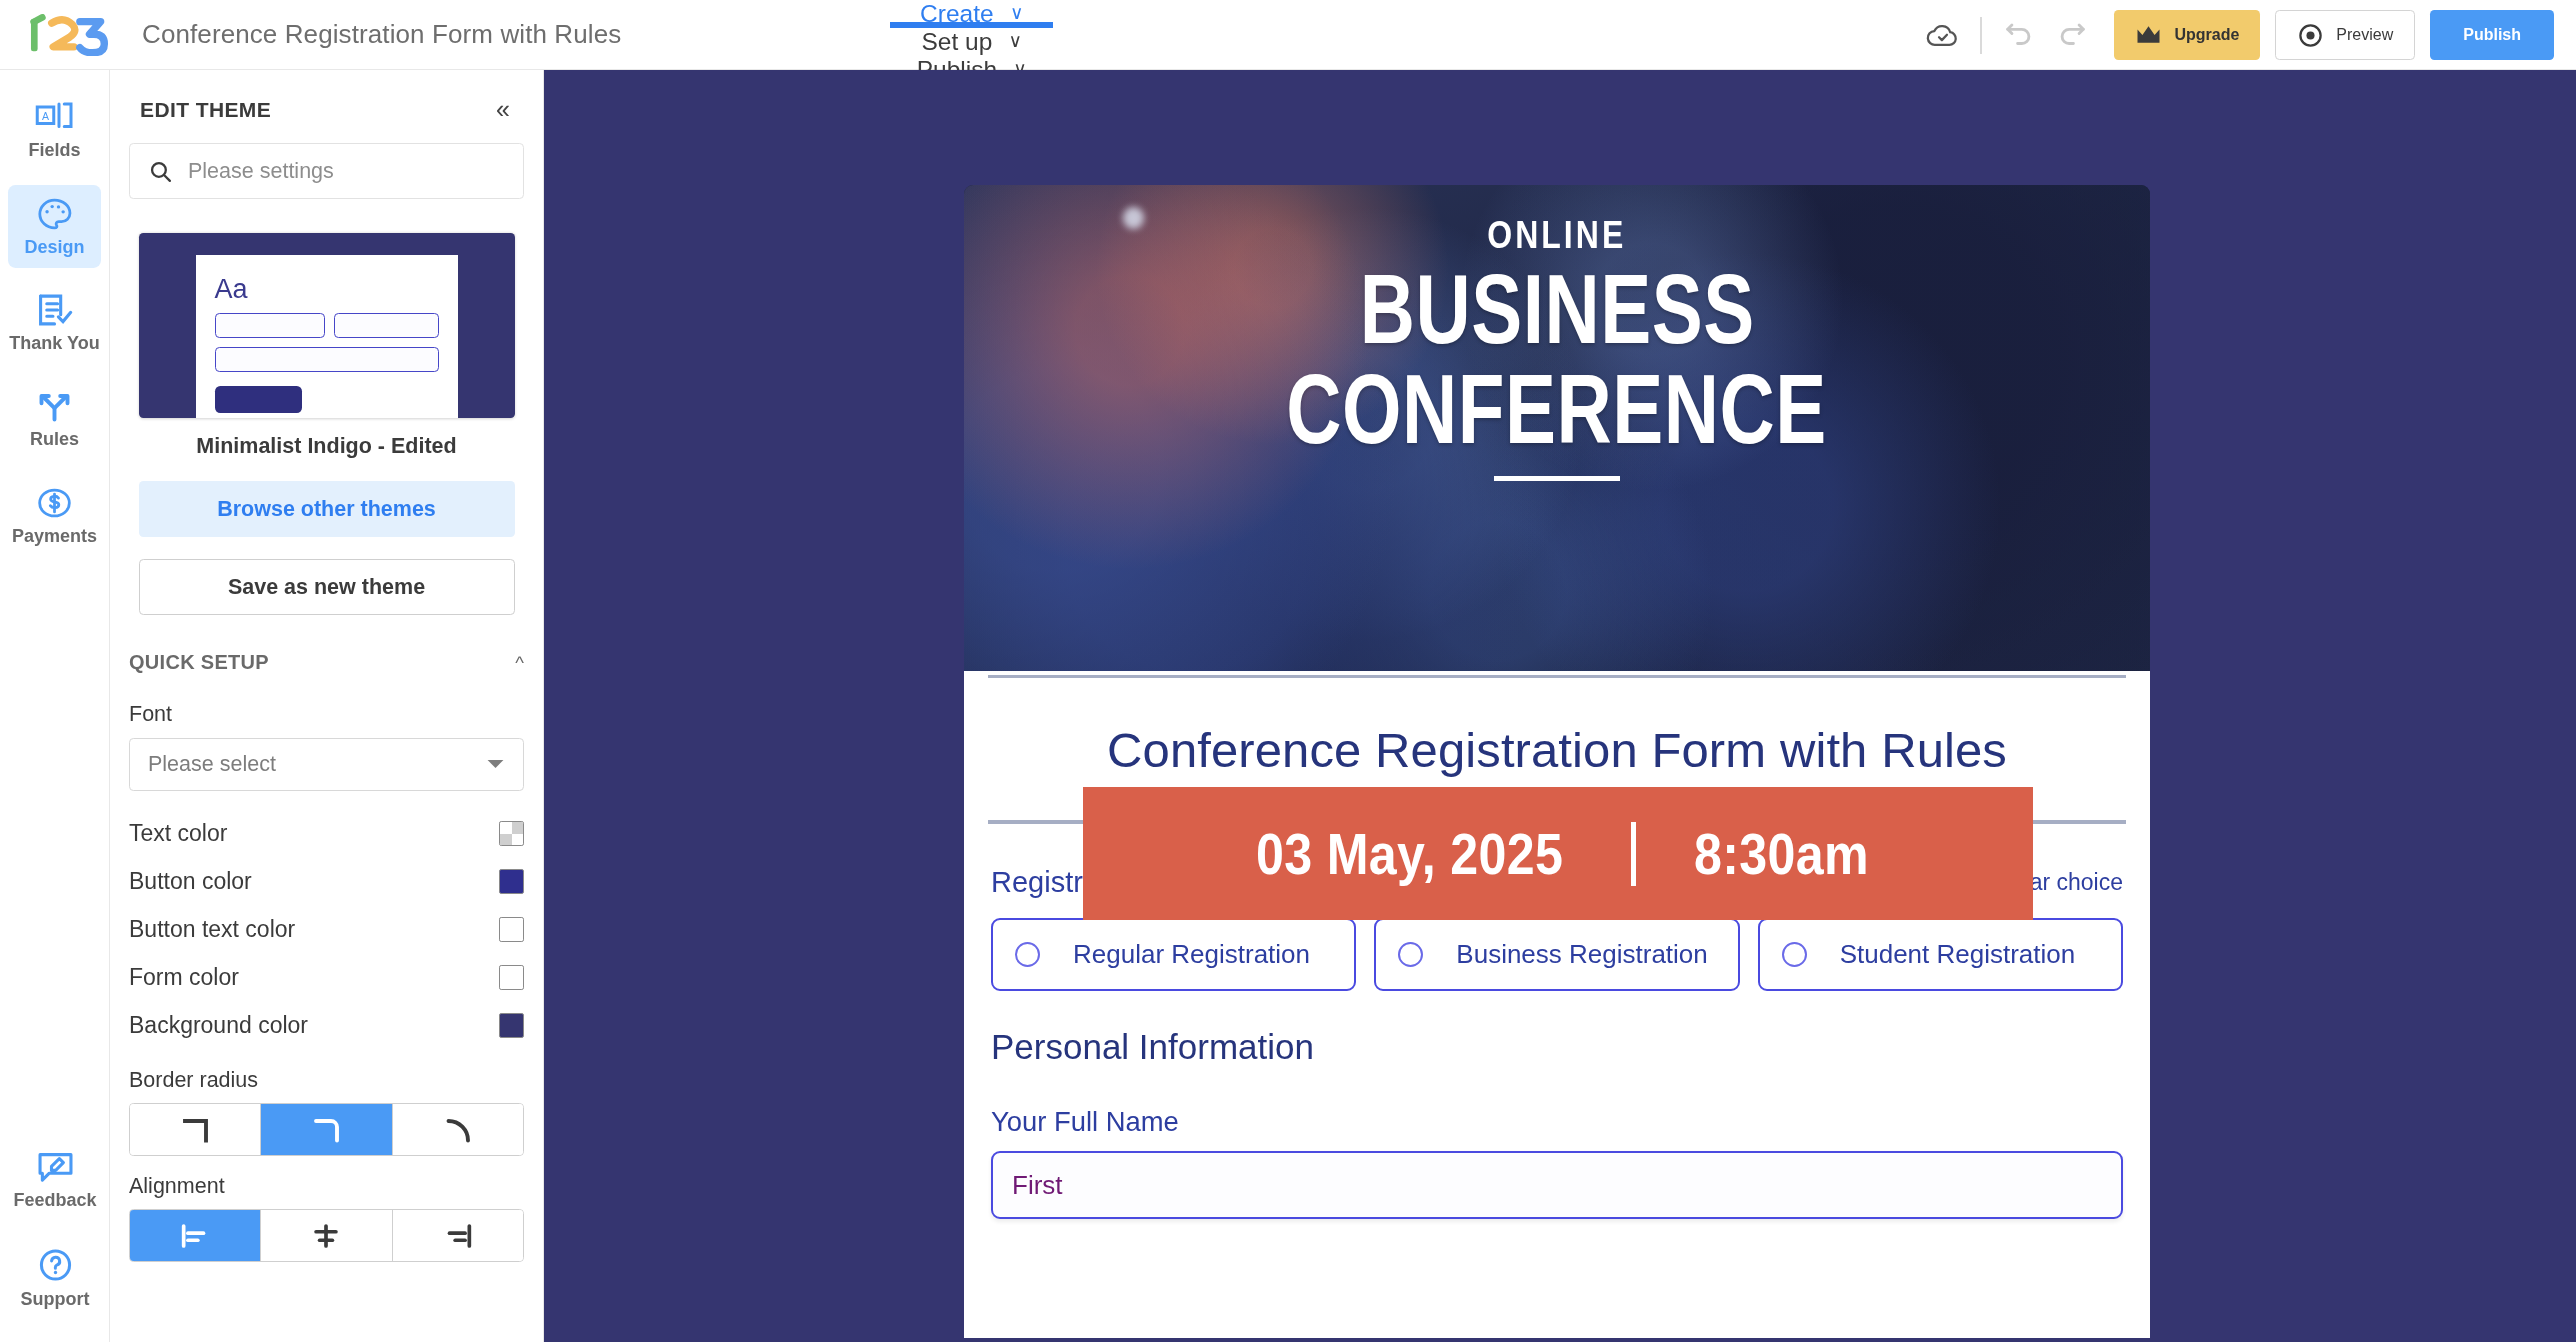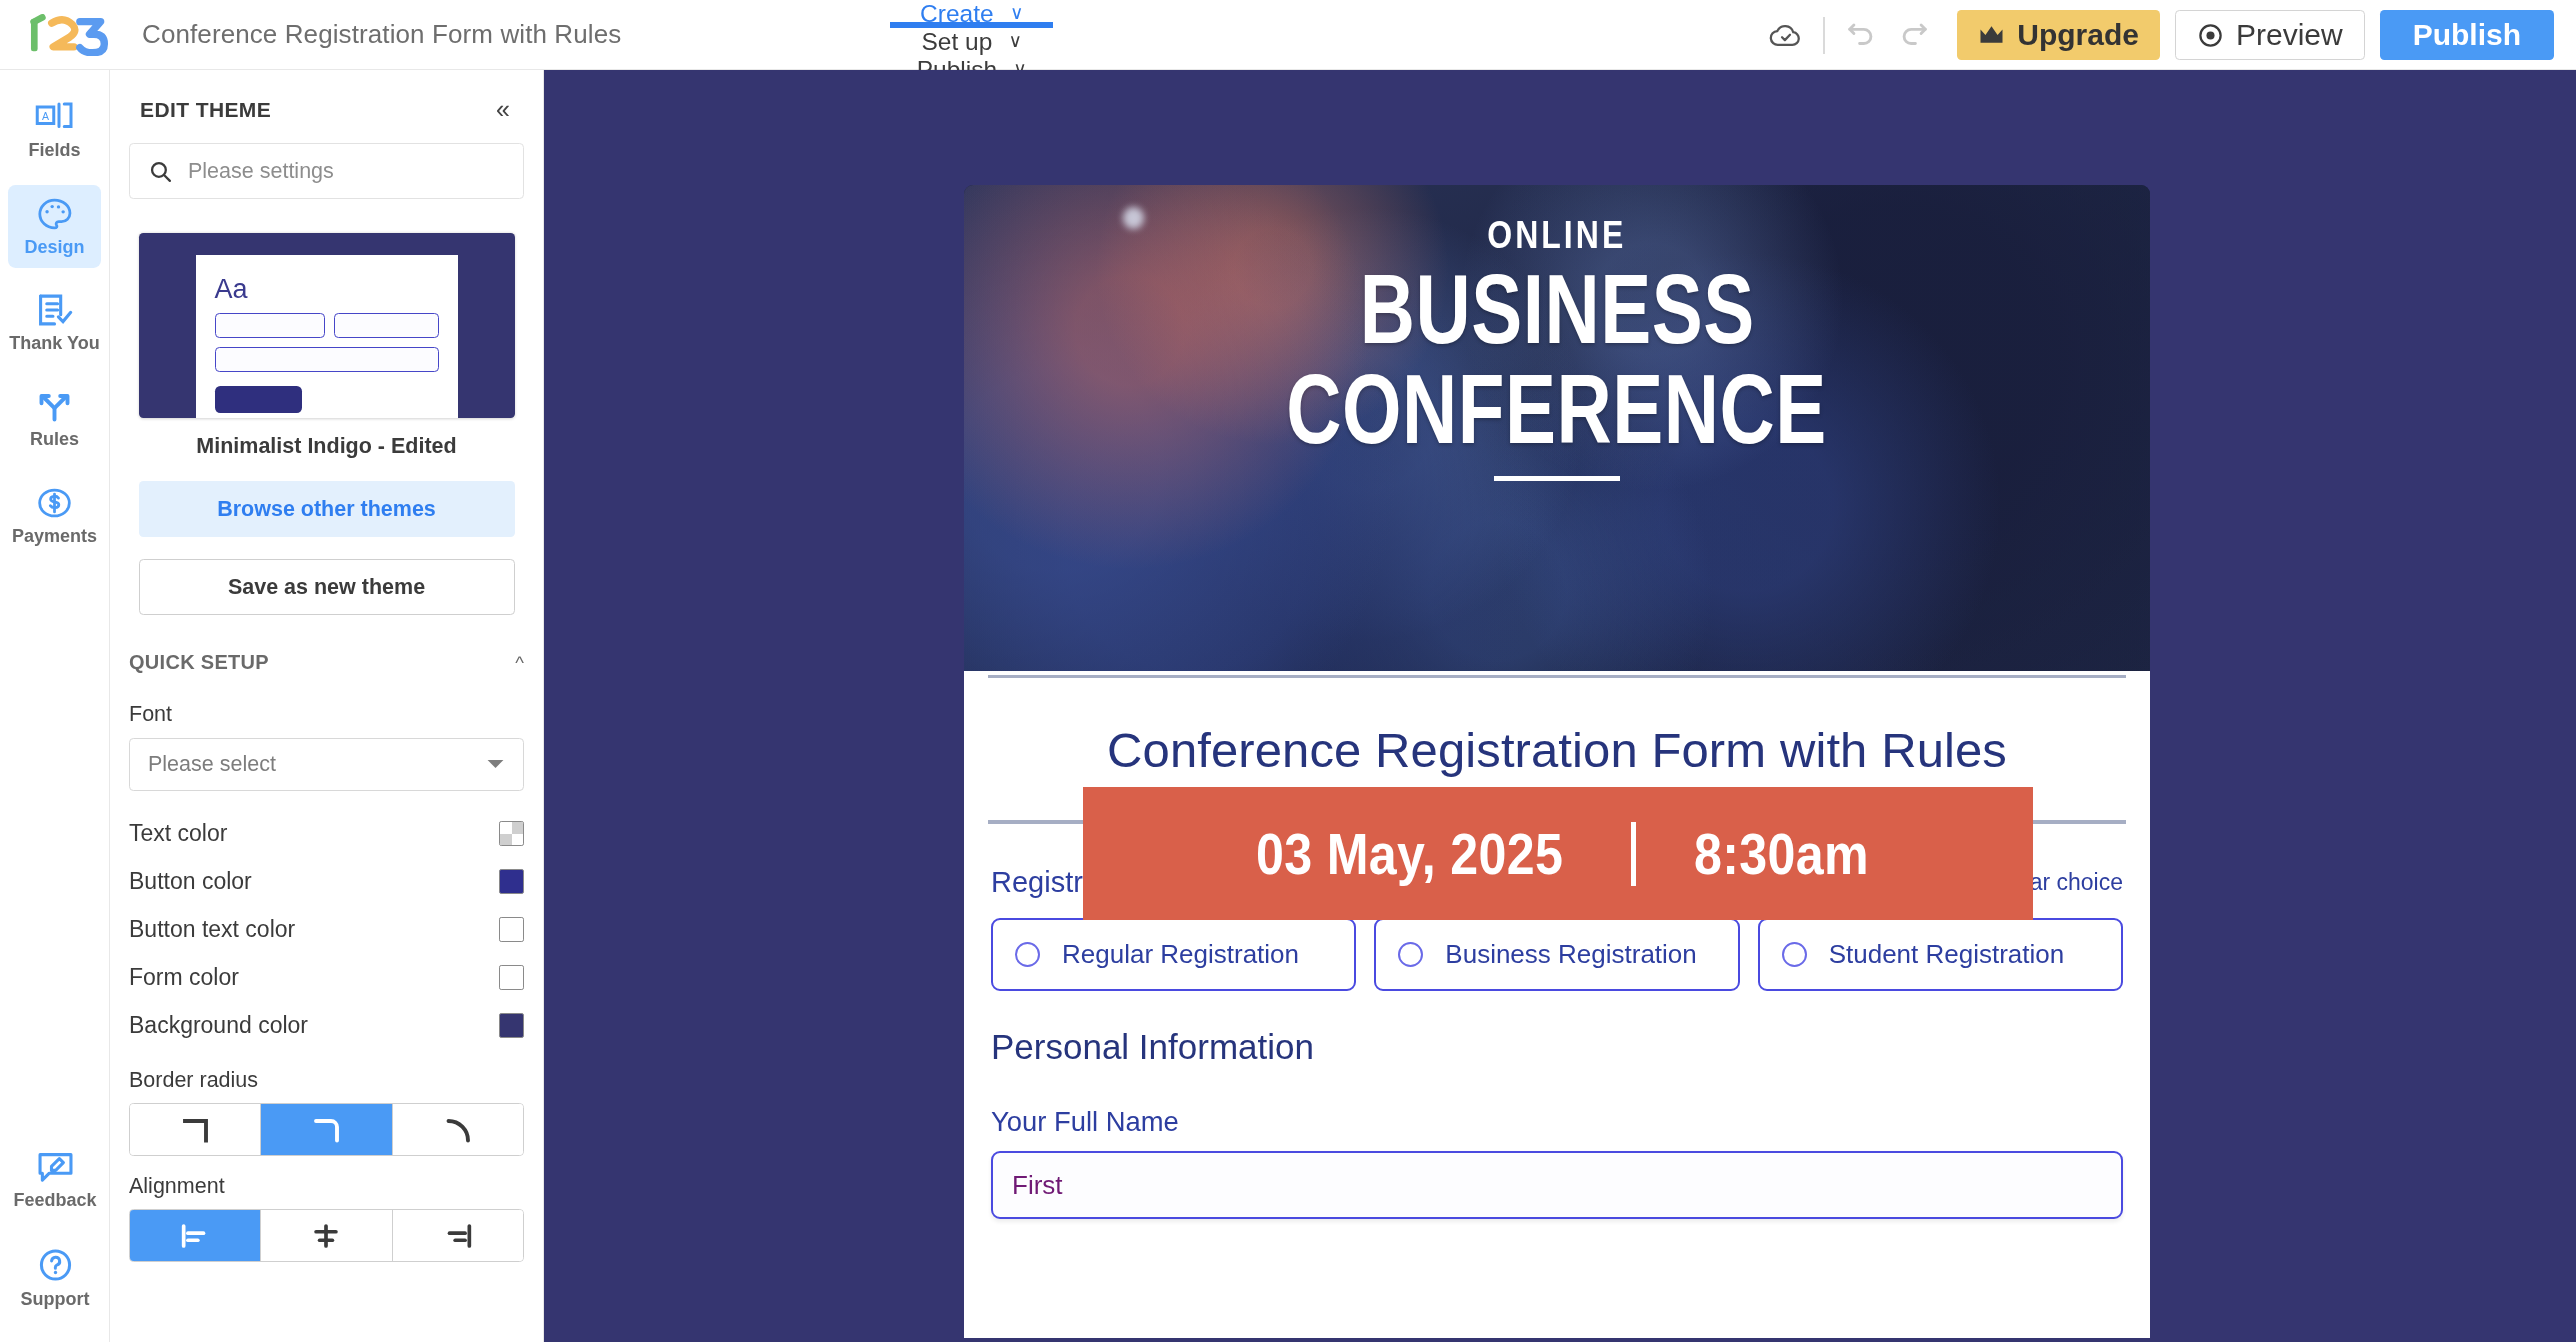--- a/index.html
+++ b/index.html
@@ -52,21 +52,21 @@
     position: absolute; right: 22px; top: 0; height: 70px;
     display: flex; align-items: center; gap: 0;
   }
   .iconbtn {
     width: 53px; height: 53px; display:flex; align-items:center; justify-content:center;
     cursor: pointer;
   }
   .vsep { width: 1.5px; height: 37px; background: #dadada; margin: 0 10.4px; }
   .btn {
     height: 50px; border-radius: 4.4px; display: flex; align-items: center;
-    justify-content: center; gap: 12px; font-size: 30px; cursor: pointer;
+    justify-content: center; gap: 12px; font-size: 16px; cursor: pointer;
     padding: 0 21px; white-space: nowrap;
   }
   .btn-upgrade { background: #f2cb6c; color: #333; margin-left: 16.3px; font-weight: 600; }
   .btn-preview { background: #fff; color: #3b3b3b; border: 1.5px solid #d4d4d4; margin-left: 15px; }
   .btn-publish { background: #4a9af5; color: #fff; margin-left: 15px; padding: 0 33px; font-weight: 600; }
 
   
   .rail {
     position: absolute; left: 0; top: 70px;
     width: 110px; height: 1272px;
@@ -260,21 +260,21 @@
     padding-top: 42px;
   }
   .reg-head .lbl { font-size: 29px; color: #2d3ea0; }
   .clear {
     display: flex; align-items: center; gap: 10.4px;
     font-size: 23px; color: #2d3ea0; cursor: pointer;
   }
   .opts { display: flex; gap: 18px; margin-top: 19px; }
   .opt {
     flex: 1; height: 73px; border: 2.2px solid #4a4ae0; border-radius: 9px;
-    display: flex; align-items: center; gap: 22px; padding: 0 22px; cursor: pointer;
+    display: flex; align-items: center; gap: 33px; padding: 0 22px; cursor: pointer;
     background: #fff;
   }
   .radio { width: 25px; height: 25px; border: 2.2px solid #6a6ae8; border-radius: 50%; flex: none; }
   .opt .lbl { font-size: 26px; color: #2d3ea0; white-space: nowrap; }
   .subheading { font-size: 35px; color: #26347c; margin-top: 36px; }
   .flabel { font-size: 27.4px; color: #2d3ea0; margin-top: 39px; }
   .finput {
     margin-top: 13.3px; height: 68px; border: 2.2px solid #4a4ae0; border-radius: 9px;
     display: flex; align-items: center; padding: 0 19px; background: #fdfdff;
     box-shadow: 0 2.2px 4.4px rgba(0,0,0,.07);

